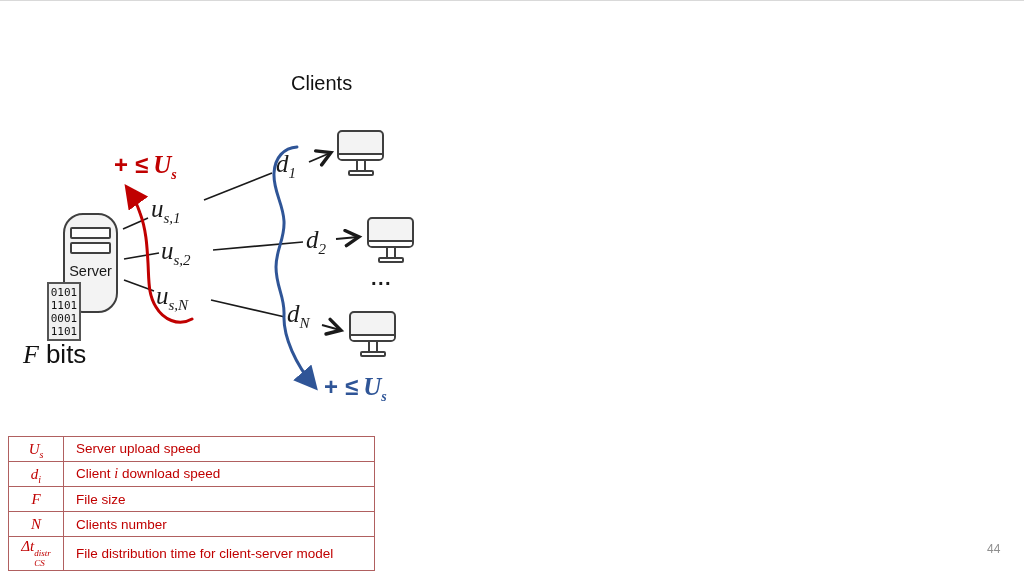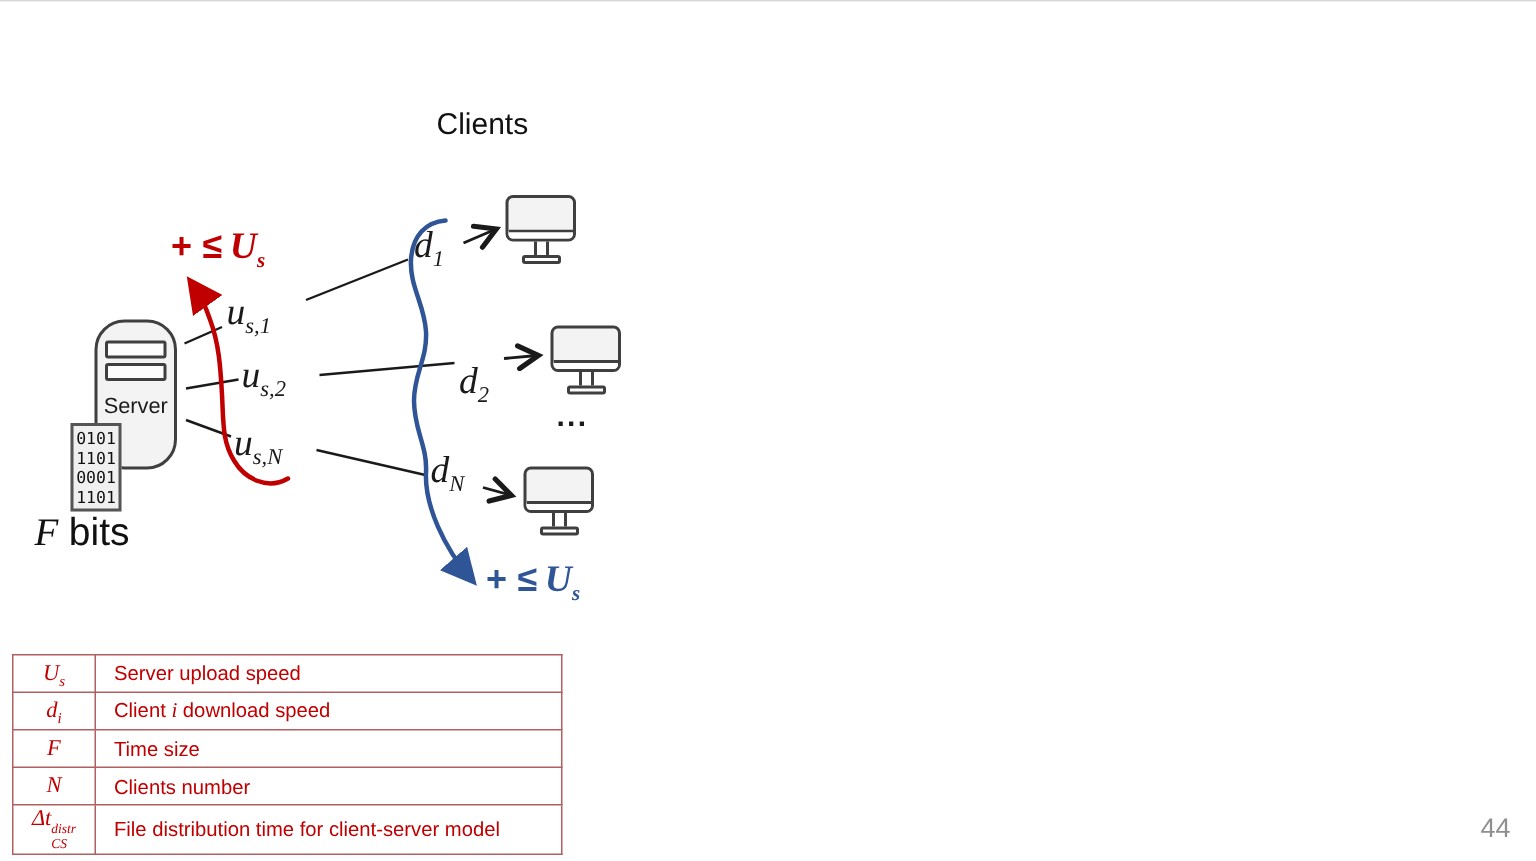--- a/index.html
+++ b/index.html
@@ -66,21 +66,21 @@
   .legend td { border:1px solid #b06060; color:#C00000; height:25px; box-sizing:border-box; }
   .legend td.sym { width:55px; text-align:center; font-family:"Liberation Serif", serif;
                    font-style:italic; font-size:15px;border-radius:10px; }
   .legend td.desc { width:311px; font-size:13.5px; padding-left:12px;
                     font-family:"Liberation Sans", sans-serif; }
   .legend sub { font-size:10px; line-height:0; }
   .legend .dm { font-style:italic; font-family:"Liberation Serif", serif; font-size:14px; }
   .stack { display:inline-flex; flex-direction:column; font-size:9px; line-height:1.1;
            vertical-align:-5px; text-align:left; font-style:italic; }
 
-  .pagenum { position:absolute; left:987px; top:541px; font-size:18px; color:#8f8f8f; }
+  .pagenum { position:absolute; left:987px; top:541px; font-size:12px; color:#8f8f8f; }
 </style>
 </head>
 <body>
 
 <div class="slide">
 
   <div class="clients-heading">Clients</div>
 
   <div class="server">
     <div class="slot slot-1"></div>
@@ -105,21 +105,21 @@
   <div class="mlabel" style="left:161px; top:236px;">
     <span>u</span><sub>s,2</sub>
   </div>
   <div class="mlabel" style="left:156px; top:281px;">
     <span>u</span><sub>s,N</sub>
   </div>
 
   <div class="mlabel" style="left:276px; top:149px;">
     <span>d</span><sub>1</sub>
   </div>
-  <div class="mlabel" style="left:306px; top:240px;">
+  <div class="mlabel" style="left:306px; top:225px;">
     <span>d</span><sub>2</sub>
   </div>
   <div class="mlabel" style="left:287px; top:299px;">
     <span>d</span><sub>N</sub>
   </div>
 
   <div class="ellipsis">...</div>
 
   <div class="constraint red">
     <span>+</span><span class="rel">≤</span><span class="sym">U</span><sub>s</sub>
@@ -185,21 +185,21 @@
         <tr>
       <td class="sym"><span>U</span><sub>s</sub></td>
       <td class="desc"><span>Server upload speed</span><i class="dm"></i><span></span></td>
     </tr>
     <tr>
       <td class="sym"><span>d</span><sub>i</sub></td>
       <td class="desc"><span>Client </span><i class="dm">i</i><span> download speed</span></td>
     </tr>
     <tr>
       <td class="sym"><span>F</span></td>
-      <td class="desc"><span>Time size</span></td>
+      <td class="desc"><span>File size</span></td>
     </tr>
     <tr>
       <td class="sym"><span>N</span></td>
       <td class="desc"><span>Clients number</span></td>
     </tr>
     <tr>
       <td class="sym"><span>Δt</span><span class="stack">
               <span>distr</span>
               <span>CS</span>
             </span></td>

